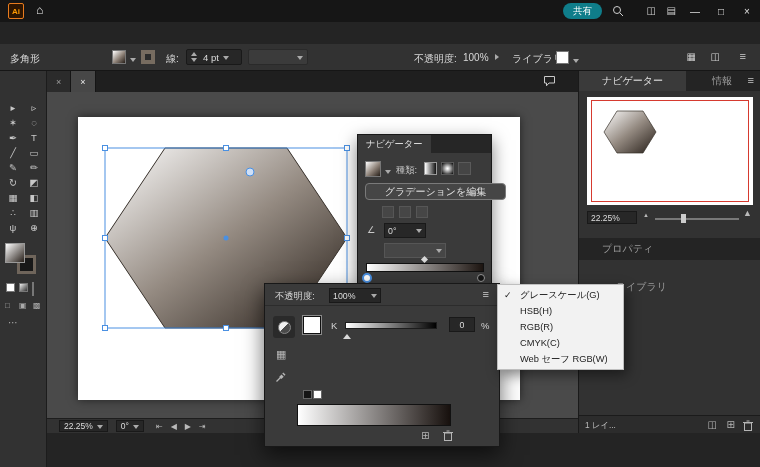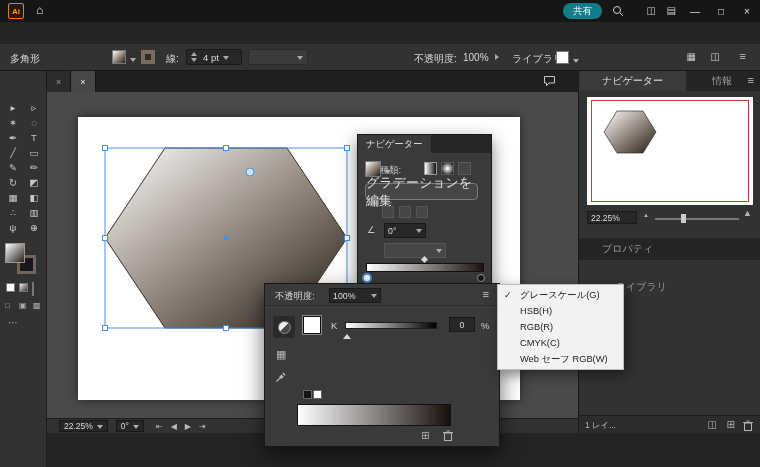--- a/index.html
+++ b/index.html
@@ -68,21 +68,21 @@
   .layer-thumb{position:absolute;left:26px;top:3px;width:22px;height:15px;background:#fff;border:1px solid #141414}
   .layer-name{position:absolute;left:54px;top:5px;font-size:9.3px;color:#e0e0e0}
   .target{position:absolute;right:26px;top:4px;font-size:9px;color:#b9b9b9}
   .selsq{position:absolute;right:10px;top:7px;width:7px;height:7px;background:#7fa7d8}
   .layers-footer{position:absolute;left:0;top:344px;width:182px;height:18px;background:#2c2c2c;border-top:1px solid #1b1b1b}
   
   .gpanel{position:absolute;left:357px;top:134px;width:135px;height:152px;background:#3a3a3a;border:1px solid #181818;box-shadow:0 6px 16px rgba(0,0,0,.5);z-index:10}
   .gp-header{position:absolute;left:0;top:0;width:133px;height:18px;background:#262626}
   .gp-tab{display:inline-block;height:18px;line-height:18px;padding:0 8px;background:#3a3a3a;font-size:9.3px;color:#e0e0e0}
   .gp-label{font-size:9.3px;color:#c9c9c9}
-  .gp-btn{position:absolute;left:7px;top:48px;width:113px;height:17px;border:1px solid #7a7a7a;border-radius:4px;background:#464646;font-size:13px;color:#e2e2e2;display:flex;align-items:center;justify-content:center}
+  .gp-btn{position:absolute;left:7px;top:48px;width:141px;height:17px;border:1px solid #7a7a7a;border-radius:4px;background:#464646;font-size:10px;color:#e2e2e2;display:flex;align-items:center;justify-content:center}
   .gt{position:absolute;top:27px;width:13px;height:13px}
   .gdis{position:absolute;top:71px;width:12px;height:12px;background:#464646;border:1px solid #565656}
   .gfield{position:absolute;height:15px;background:#272727;border:1px solid #191919;display:flex;align-items:center;padding:0 3px;gap:3px;font-size:8.8px;color:#ddd}
   .gslider{position:absolute;left:8px;top:128px;width:118px;height:9px;background:linear-gradient(90deg,#fff,#1d1511);border:1px solid #111}
   .gmid{position:absolute;left:64px;top:122px;width:5px;height:5px;background:#d8d8d8;transform:rotate(45deg)}
   .gstop-l{position:absolute;left:4px;top:138px;width:10px;height:10px;border-radius:50%;background:#fff;border:2px solid #4a90e2}
   .gstop-r{position:absolute;left:119px;top:139px;width:8px;height:8px;border-radius:50%;background:#151515;border:1px solid #999}
   
   .cpanel{position:absolute;left:264px;top:283px;width:236px;height:164px;background:#3a3a3a;border:1px solid #181818;box-shadow:0 8px 20px rgba(0,0,0,.6);z-index:20}
   .cp-head{position:absolute;left:0;top:0;width:234px;height:22px;border-bottom:1px solid #2c2c2c}
@@ -269,21 +269,21 @@
         </svg>
     </div>
   </div>
 
   <div class="gpanel">
     <div class="gp-header">
       <span class="gp-tab">ナビゲーター</span>
     </div>
     <div class="a grad-sw" style="left:7px;top:26px;width:16px;height:16px"></div>
     <span class="a chev" style="left:27px;top:31px"></span>
-    <span class="a gp-label" style="left:22px;top:29px">種類:</span>
+    <span class="a gp-label" style="left:38px;top:29px">種類:</span>
     <span class="gt" style="left:66px;background:linear-gradient(90deg,#fff,#111);border:1px solid #9a9a9a"></span>
     <span class="gt" style="left:83px;background:radial-gradient(circle,#fff 5%,#111 95%);border:1px solid #5a5a5a"></span>
     <span class="gt" style="left:100px;background:#454545;border:1px solid #5a5a5a"></span>
     <div class="gp-btn">グラデーションを編集</div>
     <span class="gdis" style="left:24px"></span>
     <span class="gdis" style="left:41px"></span>
     <span class="gdis" style="left:58px"></span>
     <span class="a gp-label" style="left:9px;top:89px">∠</span>
     <span class="gfield" style="left:26px;top:88px;width:42px">
         <span>0°</span>

